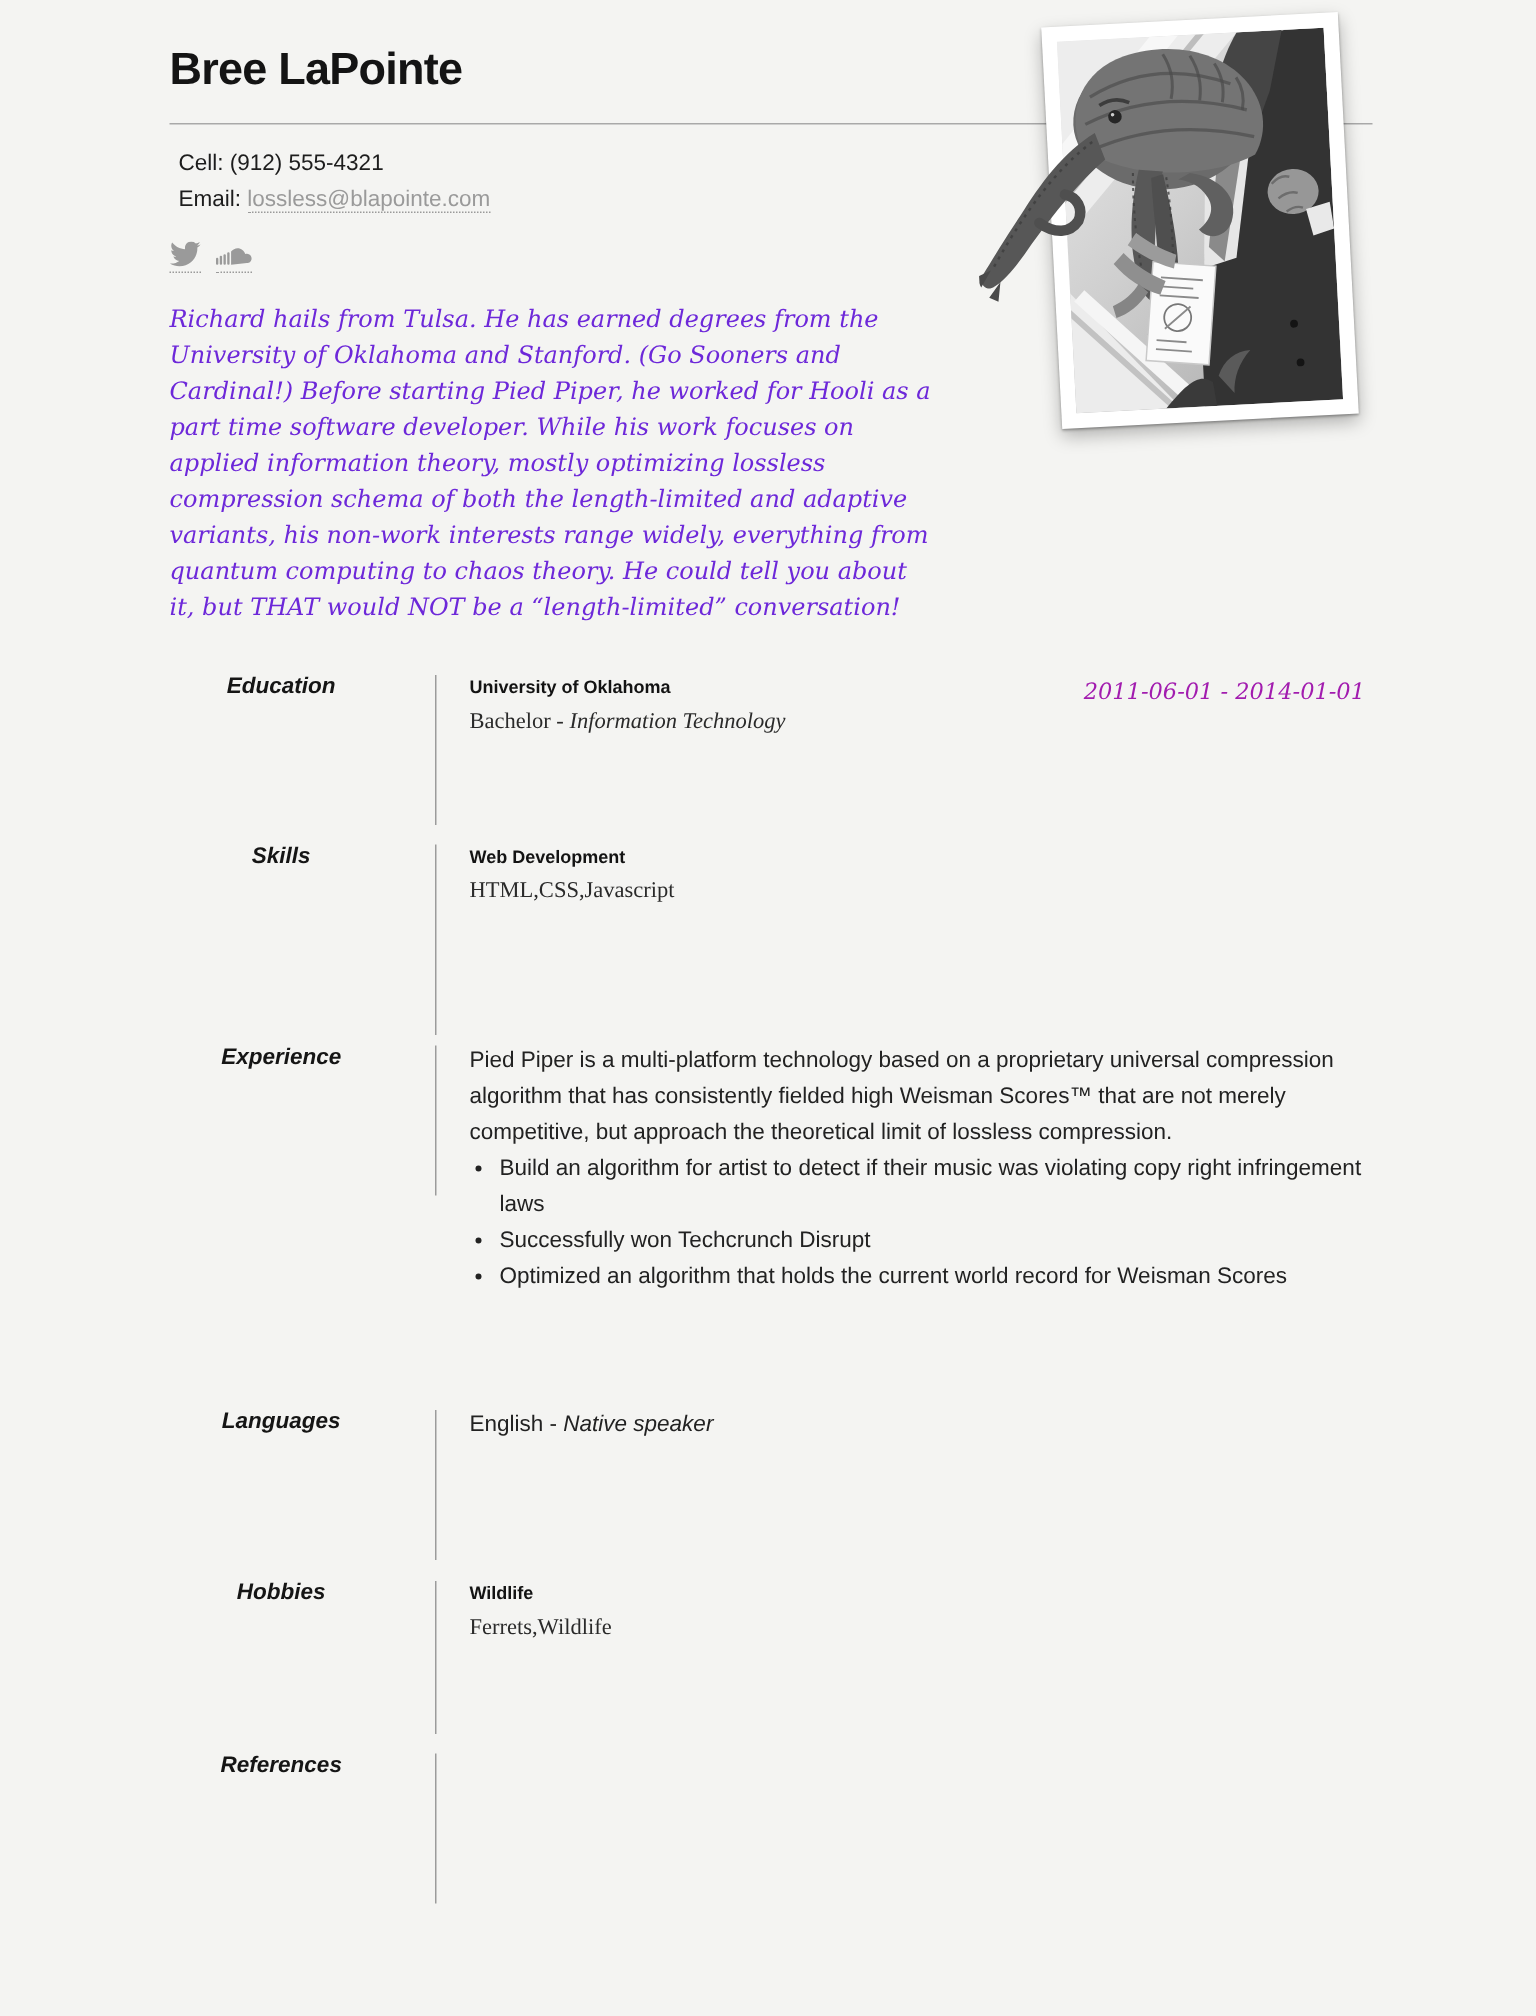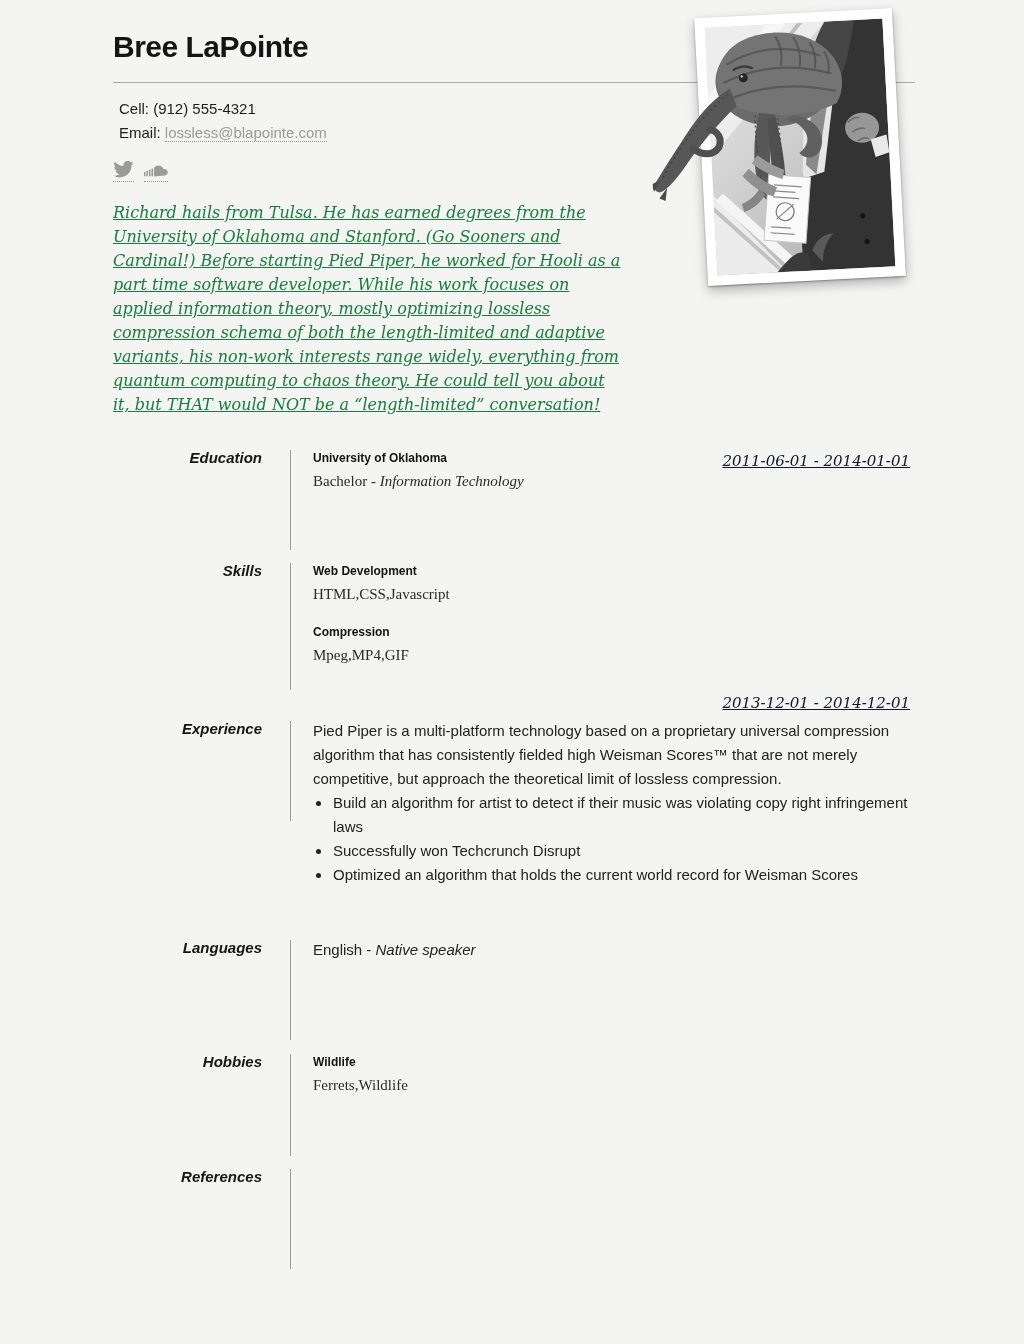--- a/index.html
+++ b/index.html
@@ -31,21 +31,21 @@
   .social { position:absolute; left:113px; top:161px; }
   .social-link {
     display:inline-block; margin-right:6px; padding-bottom:3px;
     border-bottom:1px dotted #9a9a9a; cursor:pointer;
   }
   .social-link svg { display:block; }
 
   .bio {
     position:absolute; left:113px; top:201px; width:512px;
     font-family:"DejaVu Serif", serif; font-style:italic;
-    font-size:16px; line-height:24px; color:#15803d;text-decoration:underline;
+    font-size:16px; line-height:24px; color:#6d28d9;
   }
 
   
   .polaroid {
     position:absolute; left:701px; top:13px;
     width:198px; height:268px; padding:10px;
     background:#fff;
     box-shadow:0 1px 2px rgba(0,0,0,.35), 0 5px 12px rgba(0,0,0,.28);
     transform:rotate(-3deg); transform-origin:50% 50%;
     z-index:2;
@@ -55,31 +55,31 @@
     background:linear-gradient(135deg,#e9e9e9 0%,#cfcfcf 45%,#a8a8a8 100%);
     position:relative;
   }
   .photo svg { position:absolute; left:-60px; top:0; }
 
   
   .sec { position:absolute; left:113px; width:797px; }
   .row { position:relative; display:grid; grid-template-columns:149px 1fr; column-gap:51px; }
   .vline { position:absolute; left:177px; width:1px; background:#9b9b9b; }
   .sec-label {
-    grid-column:1; text-align:right;
+    grid-column:1; text-align:center;
     font-size:15px; font-weight:bold; font-style:italic; color:#151515;
     padding-top:1px;
   }
   .sec-body { grid-column:2; font-size:15px; line-height:24px; color:#222; }
   .entry { position:relative; }
   .entry-title { font-size:12px; font-weight:bold; color:#131313; line-height:21px; }
   .entry-sub { color:#2a2a2a;font-family:Liberation Serif, serif; }
   .date {
     font-family:"DejaVu Serif", serif; font-style:italic;
-    font-size:15px; color:#0f172a;text-decoration:underline;
+    font-size:15px; color:#a21caf;
   }
   .date-abs { position:absolute; right:0; top:1px; }
   .date-row { text-align:right; height:24px; }
   .exp-summary { margin-top:0; }
   ul.exp-bullets { margin-top:0; padding-left:19px; }
   ul.exp-bullets li { padding-left:1px; }
   .quote { font-style:italic; color:#1f1f1f; }
   .attribution {
     margin-top:4px; text-align:right;
     font-family:"DejaVu Serif", serif; font-style:italic;
@@ -198,30 +198,25 @@
 
   <section class="sec" style="top:561px">
     <div class="row">
       <div class="vline" style="top:2px;height:127px"></div>
       <div class="sec-label">Skills</div>
       <div class="sec-body">
         <div class="entry skill-entry">
           <h2 class="entry-title">Web Development</h2>
           <p class="entry-sub">HTML,CSS,Javascript</p>
         </div>
-        <div class="entry skill-entry">
-          <h2 class="entry-title">Compression</h2>
-          <p class="entry-sub">Mpeg,MP4,GIF</p>
-        </div>
       </div>
     </div>
   </section>
 
   <section class="sec" style="top:694px">
-    <div class="date-row"><span class="date">2013-12-01 - 2014-12-01</span></div>
     <div class="row" style="margin-top:1px">
       <div class="vline" style="top:2px;height:100px"></div>
       <div class="sec-label">Experience</div>
       <div class="sec-body">
         <p class="exp-summary">Pied Piper is a multi-platform technology based on a proprietary universal compression algorithm that has consistently fielded high Weisman Scores™ that are not merely competitive, but approach the theoretical limit of lossless compression.</p>
         <ul class="exp-bullets">
           <li>Build an algorithm for artist to detect if their music was violating copy right infringement laws</li>
           <li>Successfully won Techcrunch Disrupt</li>
           <li>Optimized an algorithm that holds the current world record for Weisman Scores</li>
         </ul>

